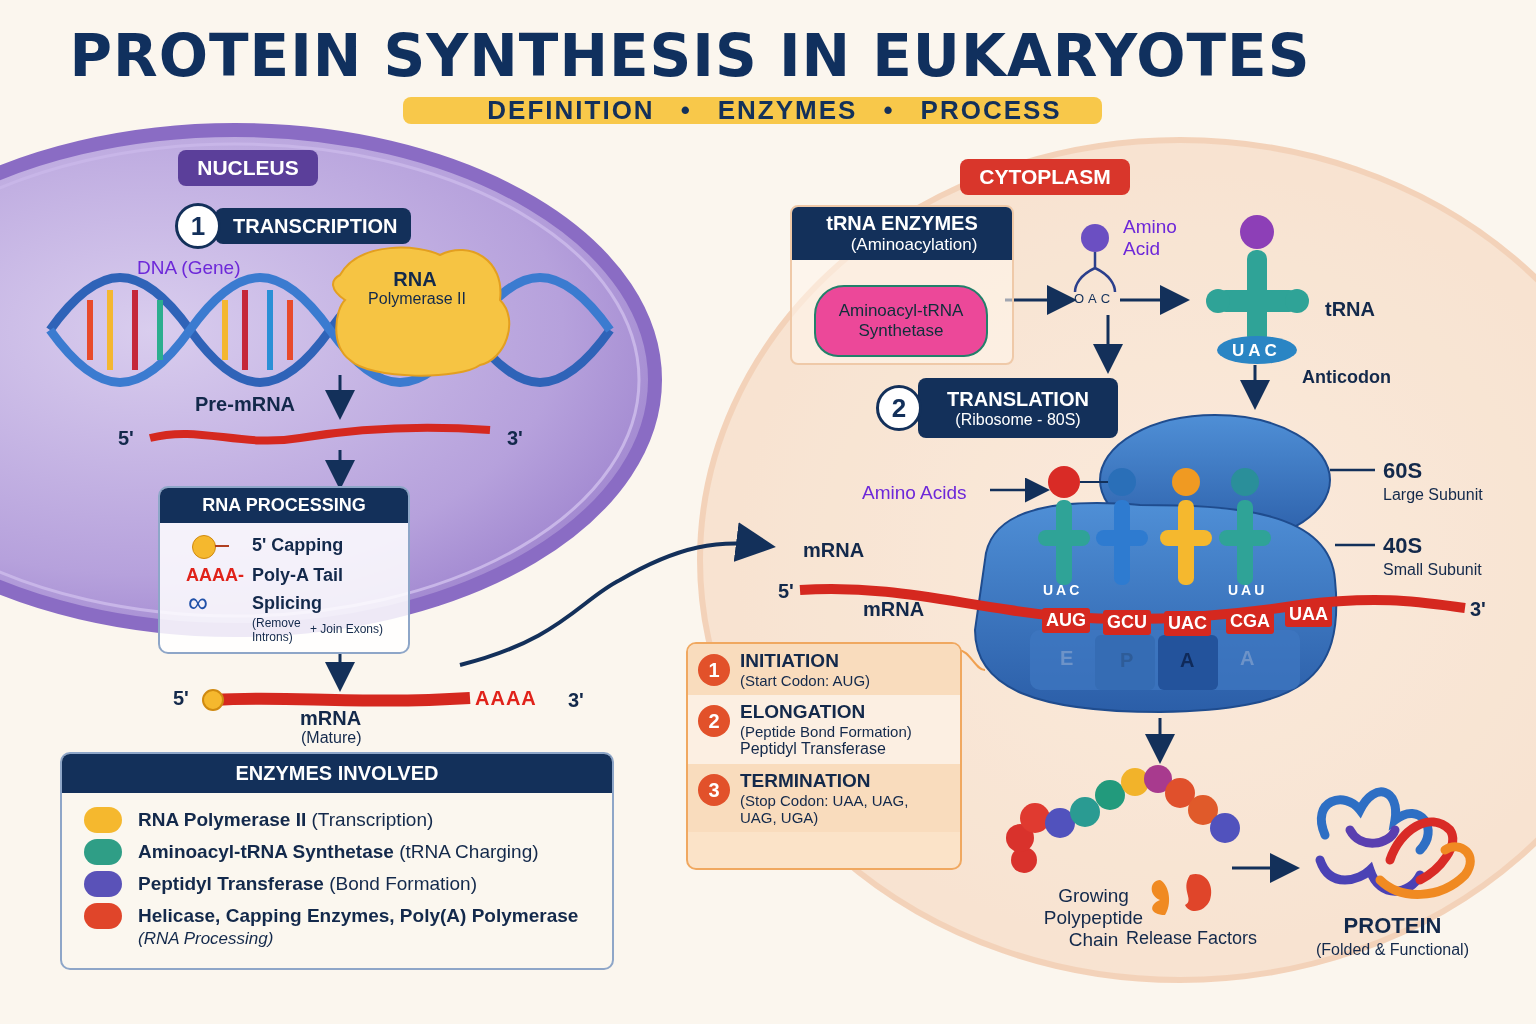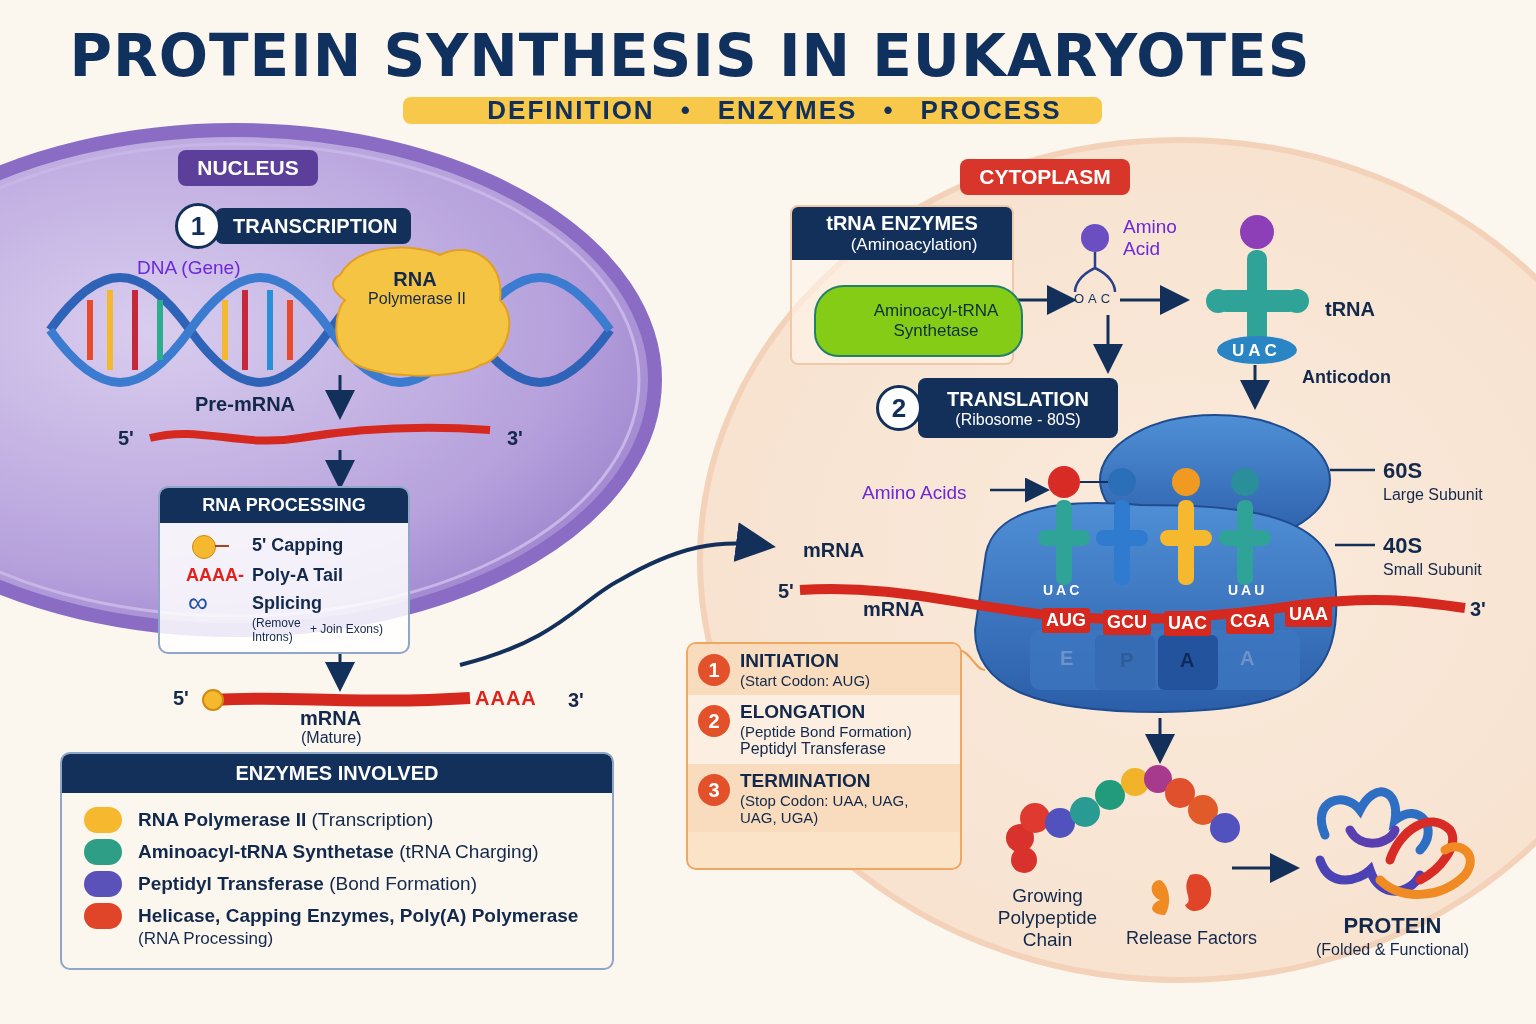--- a/index.html
+++ b/index.html
@@ -217,32 +217,32 @@
     <div class="enz-row">
       <div class="blob" style="background:#2f9e86;"></div>
       <div><b>Aminoacyl-tRNA Synthetase</b> <span>(tRNA Charging)</span></div>
     </div>
     <div class="enz-row">
       <div class="blob" style="background:#5a52b8;"></div>
       <div><b>Peptidyl Transferase</b> <span>(Bond Formation)</span></div>
     </div>
     <div class="enz-row">
       <div class="blob" style="background:#e0452a;"></div>
-      <div><b>Helicase, Capping Enzymes, Poly(A) Polymerase</b><br><span style="font-size:17px;">(RNA Processing)</span></div>
+      <div><b>Helicase, Capping Enzymes, Poly(A) Polymerase</b><br><span style="font-size:17px;font-style:italic;">(RNA Processing)</span></div>
     </div>
   </div>
 </div>
 
 <div class="abs pill" style="left:960px;top:159px;width:170px;height:36px;background:#d9362b;font-size:21px;">CYTOPLASM</div>
 <div class="abs" style="left:790px;top:205px;width:220px;height:156px;border:2px solid #efc9a8;border-radius:8px;background:rgba(255,245,235,0.6);">
   <div class="panel-head" style="border-radius:6px 6px 0 0;padding:5px 0;">
     <div style="font-size:20px;">tRNA ENZYMES</div>
     <div style="font-size:17px;font-weight:normal;padding-left:24px;">(Aminoacylation)</div>
   </div>
-  <div class="abs" style="left:22px;top:78px;width:170px;height:68px;border-radius:30px 30px 24px 24px;background:#84cc16;border:2px solid #22806a;display:flex;flex-direction:column;align-items:center;justify-content:center;font-size:17px;color:#0e2f3a;padding-left:35px;">
+  <div class="abs" style="left:22px;top:78px;width:170px;height:68px;border-radius:30px 30px 24px 24px;background:#ec4899;border:2px solid #22806a;display:flex;flex-direction:column;align-items:center;justify-content:center;font-size:17px;color:#0e2f3a;">
     <span>Aminoacyl-tRNA</span>
     <span>Synthetase</span>
   </div>
 </div>
 <div class="abs lbl" style="left:1123px;top:216px;">Amino</div>
 <div class="abs lbl" style="left:1123px;top:238px;">Acid</div>
 <div class="abs" style="left:1074px;top:291px;font-size:13px;letter-spacing:4px;color:#13305a;">OAC</div>
 <div class="abs bold" style="left:1325px;top:298px;font-size:20px;">tRNA</div>
 <div class="abs bold" style="left:1232px;top:341px;font-size:17px;color:#fff;letter-spacing:4px;">UAC</div>
 <div class="abs bold" style="left:1302px;top:367px;font-size:18px;">Anticodon</div>
@@ -298,20 +298,20 @@
   <div class="step-row" style="background:#f9dcbd;">
     <div class="step-num">3</div>
     <div>
         <div class="bold" style="font-size:19px;">TERMINATION</div>
       <div style="font-size:15px;">(Stop Codon: UAA, UAG,</div>
       <div style="font-size:15px;">UAG, UGA)</div>
       </div>
   </div>
 </div>
 
-<div class="abs" style="left:985px;top:885px;width:125px;text-align:center;font-size:19px;line-height:22px;">
+<div class="abs" style="left:1031px;top:885px;width:125px;text-align:center;font-size:19px;line-height:22px;">
   <div>Growing</div>
   <div>Polypeptide</div>
   <div>Chain</div>
 </div>
 <div class="abs" style="left:1126px;top:928px;font-size:18px;">Release Factors</div>
 <div class="abs bold" style="left:1310px;top:913px;width:165px;text-align:center;font-size:22px;">PROTEIN</div>
 <div class="abs" style="left:1300px;top:941px;width:185px;text-align:center;font-size:16px;">(Folded &amp; Functional)</div>
 
 </body></html>

